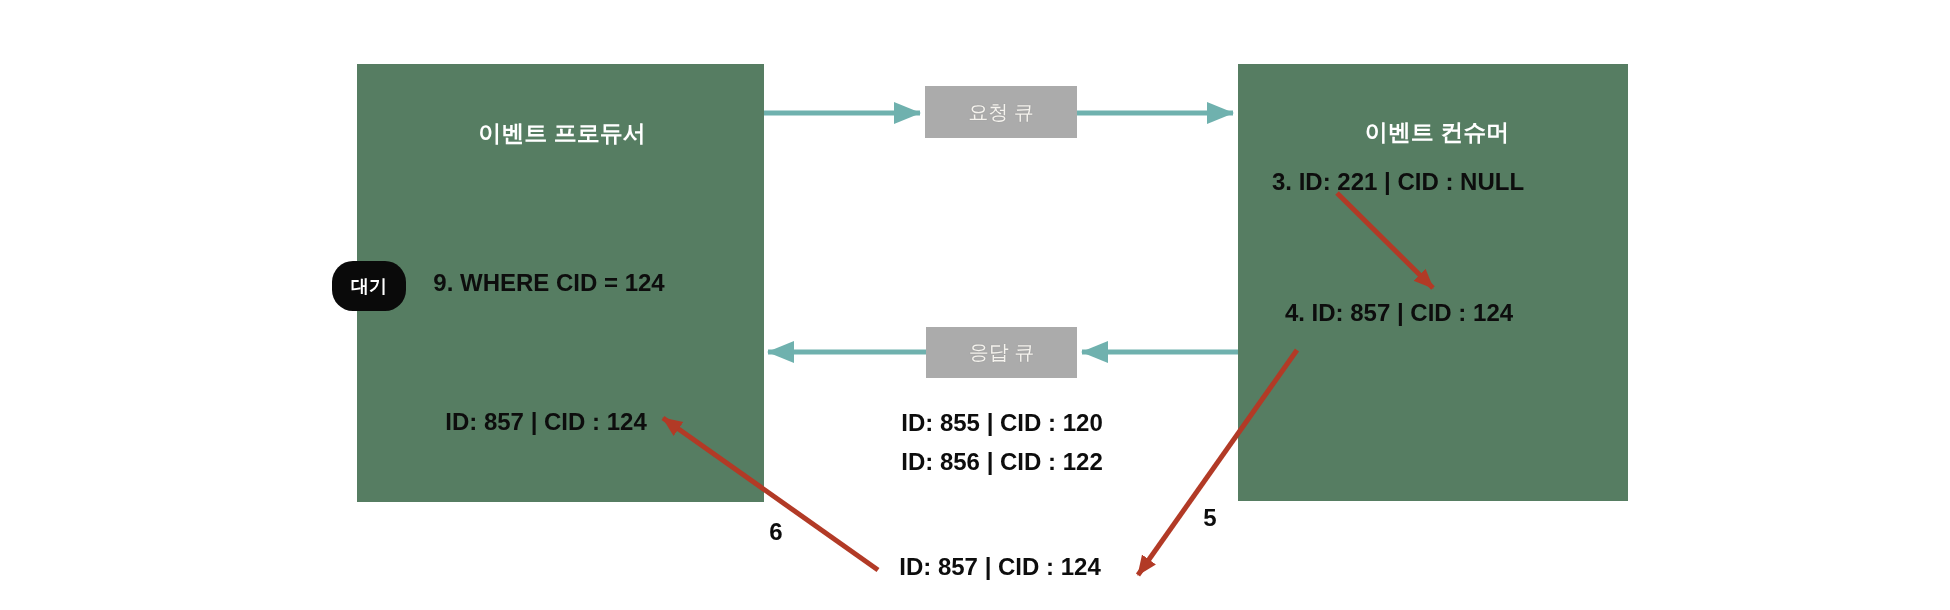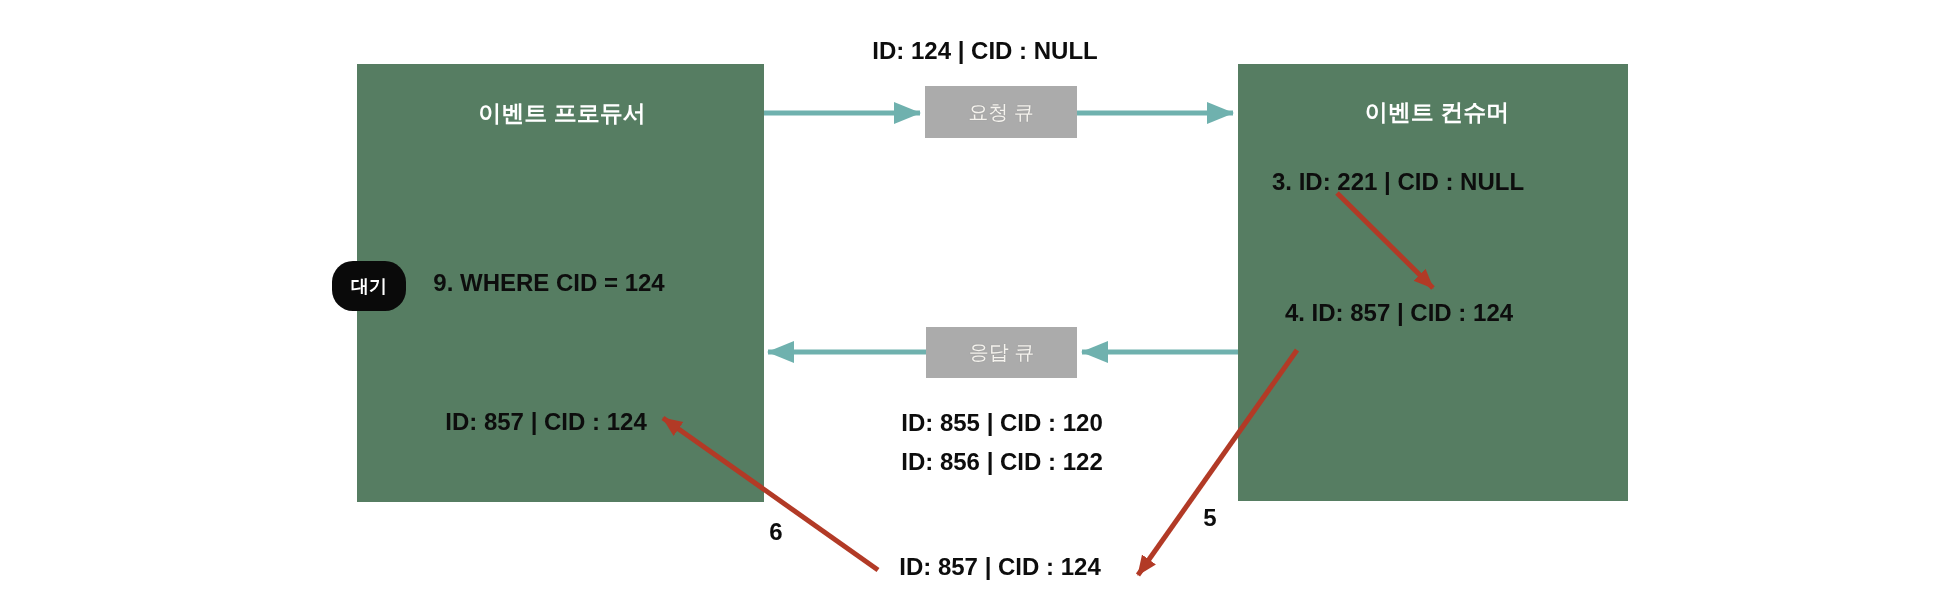--- a/index.html
+++ b/index.html
@@ -29,21 +29,21 @@
   .box-consumer{left:1238px;top:64px;width:390px;height:437px;}
   .lbl{
     position:absolute;
     transform:translate(-50%,-50%);
     white-space:nowrap;
     font-weight:700;
     color:var(--ink);
     font-size:24px;
     letter-spacing:0;
   }
-  .lbl.white{color:#FFFFFF;}
+  .lbl.white{color:#FFFFFF;margin-top:20px;}
   .box-title{font-size:23px;}
   .queue{
     position:absolute;
     background:var(--gray);
     display:flex;align-items:center;justify-content:center;
     font-weight:400;font-size:20px;color:var(--queue-text);
     text-shadow:0 0 1px rgba(120,120,120,.6);
   }
   .queue-request{left:925px;top:86px;width:152px;height:52px;}
   .queue-response{left:926px;top:327px;width:151px;height:51px;}
@@ -60,21 +60,20 @@
     position:absolute;left:0;top:0;width:1950px;height:610px;
     z-index:2;pointer-events:none;
   }
   .num-label{font-size:24px;}
 </style>
 </head>
 <body>
 
 <div class="canvas">
 
-  <div class="lbl" style="left:985px;top:51px;">ID: 124 | CID : NULL</div>
 
   <div class="box box-producer"></div>
   <div class="lbl white box-title" style="left:562px;top:113px;">이벤트 프로듀서</div>
   <div class="lbl" style="left:549px;top:283px;">9. WHERE CID = 124</div>
   <div class="lbl" style="left:546px;top:422px;">ID: 857 | CID : 124</div>
 
   <div class="pill">
     <span>대기</span>
   </div>
 

